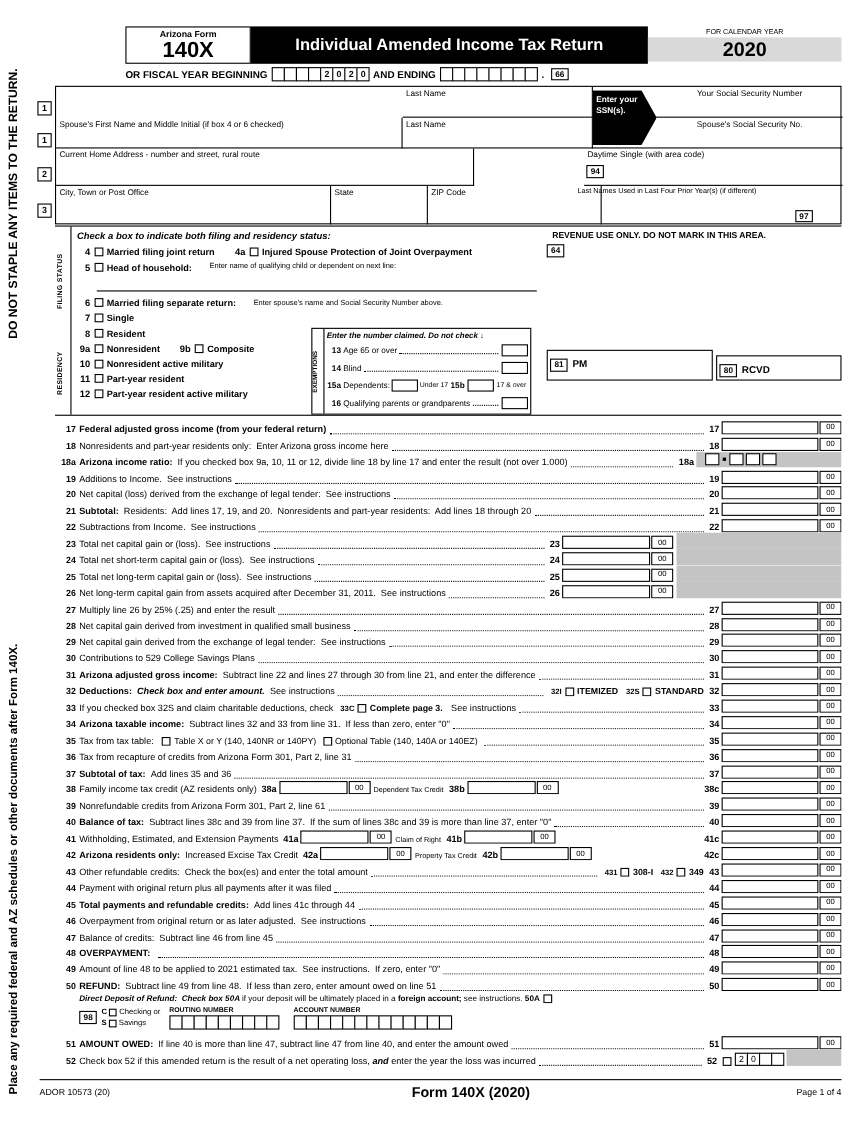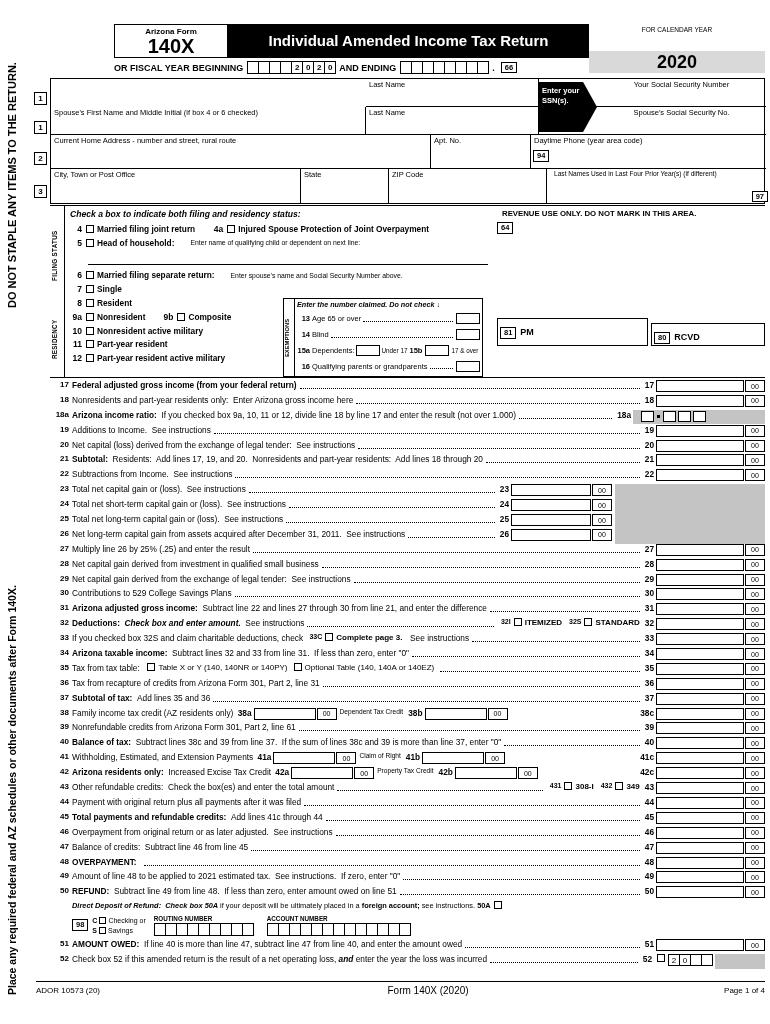--- a/index.html
+++ b/index.html
@@ -9,21 +9,21 @@
   .vtop,.vbot{position:absolute;left:6px;writing-mode:vertical-rl;transform:rotate(180deg);font-weight:bold;}
   .vtop{top:28px;height:280px;font-size:11px;}
   .vbot{top:505px;height:490px;font-size:10.5px;}
   
   .hdr-azbox{position:absolute;left:114px;top:24px;width:114px;height:34px;border:1px solid #000;text-align:center;}
   .hdr-azlabel{font-size:8px;font-weight:bold;margin-top:2px;}
   .hdr-aznum{font-size:20px;font-weight:bold;line-height:20px;}
   .hdr-title{position:absolute;left:228px;top:24px;width:361px;height:34px;background:#000;color:#fff;font-weight:bold;font-size:15px;text-align:center;line-height:34px;}
   .hdr-year{position:absolute;left:589px;top:24px;width:176px;height:34px;text-align:center;}
   .hdr-callabel{font-size:6.5px;margin-top:2px;}
-  .hdr-yearnum{font-size:18px;font-weight:bold;background:#d9d9d9;line-height:22px;margin-top:18px;}
+  .hdr-yearnum{font-size:18px;font-weight:bold;background:#d9d9d9;line-height:22px;margin-top:1px;}
   .fiscal{position:absolute;left:114px;top:60px;width:651px;height:15px;display:flex;align-items:center;font-size:9px;font-weight:bold;gap:4px;}
   .fcell{width:12px;min-width:12px;height:13px;border:1px solid #000;margin-right:-1px;display:inline-flex;align-items:center;justify-content:center;font-size:8px;background:#fff;}
   .numbox{display:inline-flex;align-items:center;justify-content:center;border:1px solid #000;font-size:7.5px;font-weight:bold;padding:1px 3px;background:#fff;line-height:1;}
   
   .idgrid{position:absolute;left:50px;top:78px;width:715px;height:126px;border:1px solid #000;}
   .idcell{position:absolute;border-right:1px solid #000;border-bottom:1px solid #000;padding:1px 3px;font-size:7.5px;overflow:hidden;}
   .nob{border-right:none;}.nbb{border-bottom:none;}
   .ssnlab{display:block;text-align:center;padding-left:58px;}
   .callout{position:absolute;left:488px;top:3px;width:58px;height:50px;background:#000;color:#fff;font-size:7.5px;font-weight:bold;padding:4px 6px 0 3px;line-height:1.3;clip-path:polygon(0 0,76% 0,100% 50%,76% 100%,0 100%);z-index:3;}
   .corner{position:absolute;right:2px;bottom:2px;}
@@ -52,21 +52,21 @@
   .exrow{display:flex;align-items:center;height:15.8px;font-size:7.5px;white-space:nowrap;}
   .exn{font-weight:bold;font-size:7.5px;min-width:13px;text-align:right;margin-right:2px;}
   .exlead{flex:1;border-bottom:1px dotted #000;height:6px;margin:0 2px;}
   .exbox{width:24px;min-width:24px;height:11px;border:1px solid #000;background:#fff;margin:0 1px;}
   .exsub{font-size:6.3px;margin:0 2px 0 1px;}
   .pmbox{position:absolute;left:447px;top:112px;width:151px;height:28px;border:1px solid #000;padding:2px;}
   .rcvdbox{position:absolute;left:601px;top:117px;width:114px;height:23px;border:1px solid #000;padding:2px;}
   .stamplab{font-size:9px;font-weight:bold;margin-left:4px;}
   
   .lines{position:absolute;left:50px;top:380px;width:715px;}
-  .frow{display:flex;align-items:flex-start;height:14.9px;font-size:8.3px;white-space:nowrap;overflow:hidden;}
+  .frow{display:flex;align-items:flex-end;height:14.9px;font-size:8.3px;white-space:nowrap;overflow:hidden;}
   .frow>*{flex-shrink:0;}
   .tx{white-space:pre;}
   .ln{width:22px;min-width:22px;text-align:right;font-weight:bold;font-size:8px;padding-right:3px;}
   .lead{flex:1 1 auto;border-bottom:1px dotted #000;height:9px;margin:0 3px;min-width:8px;}
   .sp{flex:1 1 auto;}
   .ref{font-weight:bold;font-size:8.3px;margin:0 2px;}
   .amt{height:12px;border:1px solid #000;background:#fff;display:inline-block;}
   .cents{width:20px;min-width:20px;height:12px;border:1px solid #000;margin-left:1px;display:inline-flex;align-items:center;justify-content:center;font-size:7px;background:#fff;}
   .grayfill{width:150px;align-self:stretch;background:#c4c4c4;margin-left:3px;}
   .graytail{width:50px;align-self:stretch;background:#c4c4c4;margin-left:3px;}
@@ -80,21 +80,21 @@
   .ddrow{height:11px;font-size:7.4px;}
   .routingrow{height:27px;align-items:center;padding-bottom:1px;}
   .cscol{display:inline-flex;flex-direction:column;font-size:7px;margin:0 8px 0 4px;}
   .csrow{display:flex;align-items:center;height:10px;}
   .csrow .cb{width:7px;min-width:7px;height:7px;margin:0 2px;}
   .numgrp{display:inline-flex;flex-direction:column;margin-right:14px;}
   .grplab{font-size:6.3px;font-weight:bold;margin-bottom:1px;}
   .cellrow{display:flex;}
   
   .pfooter{position:absolute;left:36px;top:981px;width:729px;border-top:1px solid #000;display:flex;justify-content:space-between;align-items:center;padding-top:3px;font-size:8px;}
-  .pfooter .c{font-weight:normal;font-size:10px;margin-left:32px;}
+  .pfooter .c{font-weight:bold;font-size:13px;margin-left:32px;}
 </style>
 </head>
 <body>
 
 <div class="page">
 
   <div class="vtop">DO NOT STAPLE ANY ITEMS TO THE RETURN.</div>
   <div class="vbot">Place any required federal and AZ schedules or other documents after Form 140X.</div>
 
   <div class="hdr-azbox">
@@ -139,26 +139,25 @@
     <div class="idcell nob" style="left:488px;top:0;width:227px;height:28px;">
         <span class="ssnlab">Your Social Security Number</span>
       </div>
     <div class="idcell" style="left:0;top:28px;width:315px;height:28px;"><span>Spouse's First Name and Middle Initial (if box 4 or 6 checked)</span></div>
     <div class="idcell" style="left:315px;top:28px;width:173px;height:28px;"><span>Last Name</span></div>
     <div class="idcell nob" style="left:488px;top:28px;width:227px;height:28px;">
         <span class="ssnlab">Spouse's Social Security No.</span>
       </div>
     <div class="callout">Enter your SSN(s).</div>
     <div class="idcell" style="left:0;top:56px;width:380px;height:34px;"><span>Current Home Address - number and street, rural route</span></div>
-    <div class="idcell" style="left:380px;top:56px;width:100px;height:34px;"><span>Apt. No.</span></div>
-    <div class="idcell nob" style="left:480px;top:56px;width:235px;height:34px;"><span>Daytime Phone (year area code)</span><span class="numbox pos94">94</span></div>
+    <div class="idcell nob" style="left:480px;top:56px;width:235px;height:34px;"><span>Daytime Single (with area code)</span><span class="numbox pos94">94</span></div>
     <div class="idcell nbb" style="left:0;top:90px;width:250px;height:35px;"><span>City, Town or Post Office</span></div>
     <div class="idcell nbb" style="left:250px;top:90px;width:88px;height:35px;"><span>State</span></div>
     <div class="idcell nbb" style="left:338px;top:90px;width:158px;height:35px;"><span>ZIP Code</span></div>
-    <div class="idcell nob nbb" style="left:500px;top:90px;width:219px;height:35px;font-size:6.6px;"><span>Last Names Used in Last Four Prior Year(s)  (if different)</span><span class="numbox corner">97</span></div>
+    <div class="idcell nob nbb" style="left:471px;top:90px;width:219px;height:35px;font-size:6.6px;"><span>Last Names Used in Last Four Prior Year(s)  (if different)</span><span class="numbox corner">97</span></div>
   </div>
 
   <div class="leftbox" style="top:92px;">1</div>
   <div class="leftbox" style="top:121px;">1</div>
   <div class="leftbox" style="top:152px;">2</div>
   <div class="leftbox" style="top:185px;">3</div>
 
   <div class="fsbox">
     <div class="vdiv"></div>
     <div class="vlab" style="top:6px;height:88px;">FILING STATUS</div>

